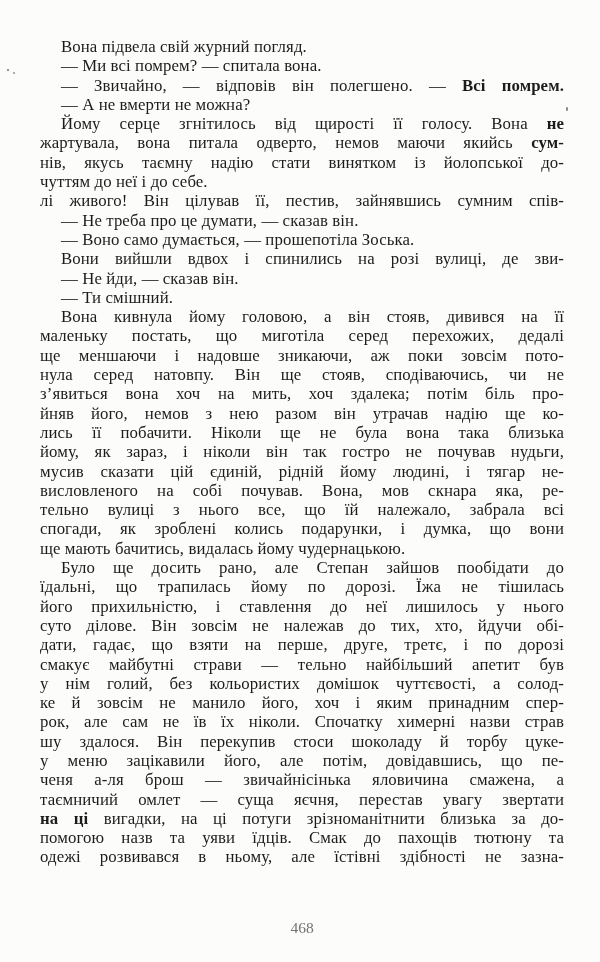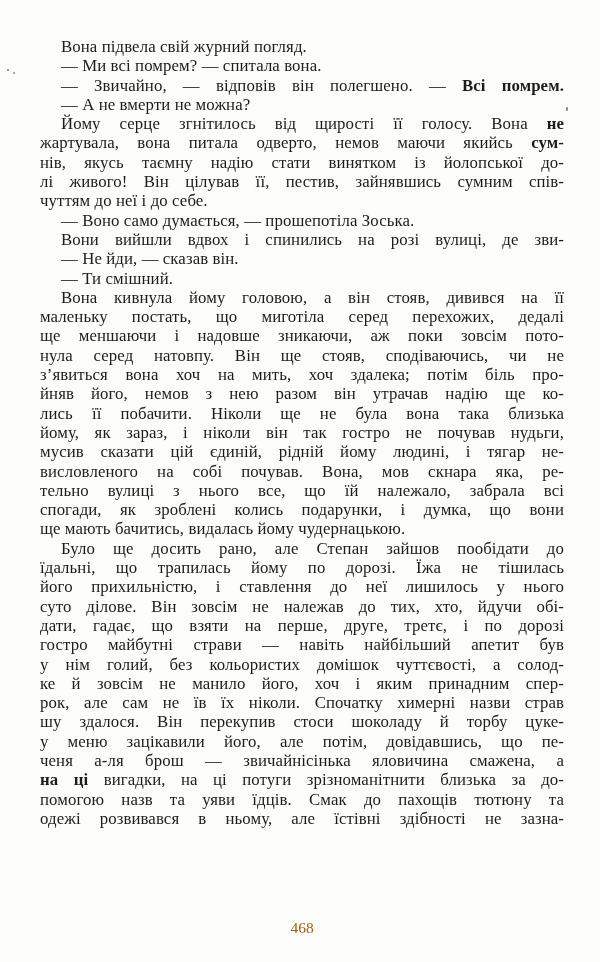--- a/index.html
+++ b/index.html
@@ -47,21 +47,21 @@
   }
   .page-number {
     position: absolute;
     top: 919px;
     left: 0;
     width: 564px; 
     padding-left: 40px;
     box-sizing: border-box;
     text-align: center;
     font-size: 15.5px;
-    color: #a16207;
+    color: #737373;
   }
   
   .speck { position: absolute; background: #6f6f6f; border-radius: 50%; }
   .speck.s1 { left: 7px;  top: 69px;  width: 2px; height: 2px; }
   .speck.s2 { left: 13px; top: 72px;  width: 2px; height: 1.5px; opacity: .7; }
   .speck.s3 { left: 566px; top: 107px; width: 2px; height: 4px; border-radius: 1px; opacity: .8; }
 </style>
 </head>
 <body>
 
@@ -71,22 +71,23 @@
   <div class="speck s3"></div>
 
   <div class="text-block">
       <div class="line in pe"><span>Вона підвела свій журний погляд.</span></div>
       <div class="line in pe"><span>— Ми всі помрем? — спитала вона.</span></div>
       <div class="line in"><span>— Звичайно, — відповів він полегшено. — </span><span class="b">Всі помрем.</span></div>
       <div class="line in pe"><span>— А не вмерти не можна?</span></div>
       <div class="line in"><span>Йому серце згнітилось від щирості її голосу. Вона </span><span class="b">не</span></div>
       <div class="line"><span>жартувала, вона питала одверто, немов маючи якийсь </span><span class="b">сум-</span></div>
       <div class="line"><span>нів, якусь таємну надію стати винятком із йолопської до-</span></div>
+      <div class="line pe"><span>чуттям до неї і до себе.</span></div>
       <div class="line"><span>лі живого! Він цілував її, пестив, зайнявшись сумним спів-</span></div>
-      <div class="line pe"><span>чуттям до неї і до себе.</span></div>
+      <div class="line in pe"><span>— Не треба про це думати, — сказав він.</span></div>
       <div class="line in pe"><span>— Воно само думається, — прошепотіла Зоська.</span></div>
       <div class="line in"><span>Вони вийшли вдвох і спинились на розі вулиці, де зви-</span></div>
       <div class="line in pe"><span>— Не йди, — сказав він.</span></div>
       <div class="line in pe"><span>— Ти смішний.</span></div>
       <div class="line in"><span>Вона кивнула йому головою, а він стояв, дивився на її</span></div>
       <div class="line"><span>маленьку постать, що миготіла серед перехожих, дедалі</span></div>
       <div class="line"><span>ще меншаючи і надовше зникаючи, аж поки зовсім пото-</span></div>
       <div class="line"><span>нула серед натовпу. Він ще стояв, сподіваючись, чи не</span></div>
       <div class="line"><span>з’явиться вона хоч на мить, хоч здалека; потім біль про-</span></div>
       <div class="line"><span>йняв його, немов з нею разом він утрачав надію ще ко-</span></div>
@@ -95,26 +96,27 @@
       <div class="line"><span>мусив сказати цій єдиній, рідній йому людині, і тягар не-</span></div>
       <div class="line"><span>висловленого на собі почував. Вона, мов скнара яка, ре-</span></div>
       <div class="line"><span>тельно вулиці з нього все, що їй належало, забрала всі</span></div>
       <div class="line"><span>спогади, як зроблені колись подарунки, і думка, що вони</span></div>
       <div class="line pe"><span>ще мають бачитись, видалась йому чудернацькою.</span></div>
       <div class="line in"><span>Було ще досить рано, але Степан зайшов пообідати до</span></div>
       <div class="line"><span>їдальні, що трапилась йому по дорозі. Їжа не тішилась</span></div>
       <div class="line"><span>його прихильністю, і ставлення до неї лишилось у нього</span></div>
       <div class="line"><span>суто ділове. Він зовсім не належав до тих, хто, йдучи обі-</span></div>
       <div class="line"><span>дати, гадає, що взяти на перше, друге, третє, і по дорозі</span></div>
-      <div class="line"><span>гостро майбутні страви — навіть найбільший апетит був</span></div>
+      <div class="line"><span>смакує майбутні страви — тельно найбільший апетит був</span></div>
       <div class="line"><span>у нім голий, без кольористих домішок чуттєвості, а солод-</span></div>
       <div class="line"><span>ке й зовсім не манило його, хоч і яким принадним спер-</span></div>
       <div class="line"><span>рок, але сам не їв їх ніколи. Спочатку химерні назви страв</span></div>
       <div class="line"><span>шу здалося. Він перекупив стоси шоколаду й торбу цуке-</span></div>
       <div class="line"><span>у меню зацікавили його, але потім, довідавшись, що пе-</span></div>
       <div class="line"><span>ченя а-ля брош — звичайнісінька яловичина смажена, а</span></div>
+      <div class="line"><span>таємничий омлет — суща яєчня, перестав увагу звертати</span></div>
       <div class="line"><span class="b">на ці</span><span> вигадки, на ці потуги зрізноманітнити близька за до-</span></div>
       <div class="line"><span>помогою назв та уяви їдців. Смак до пахощів тютюну та</span></div>
       <div class="line"><span>одежі розвивався в ньому, але їстівні здібності не зазна-</span></div>
     </div>
 
   <div class="page-number">468</div>
 </div>
 
 </body></html>

